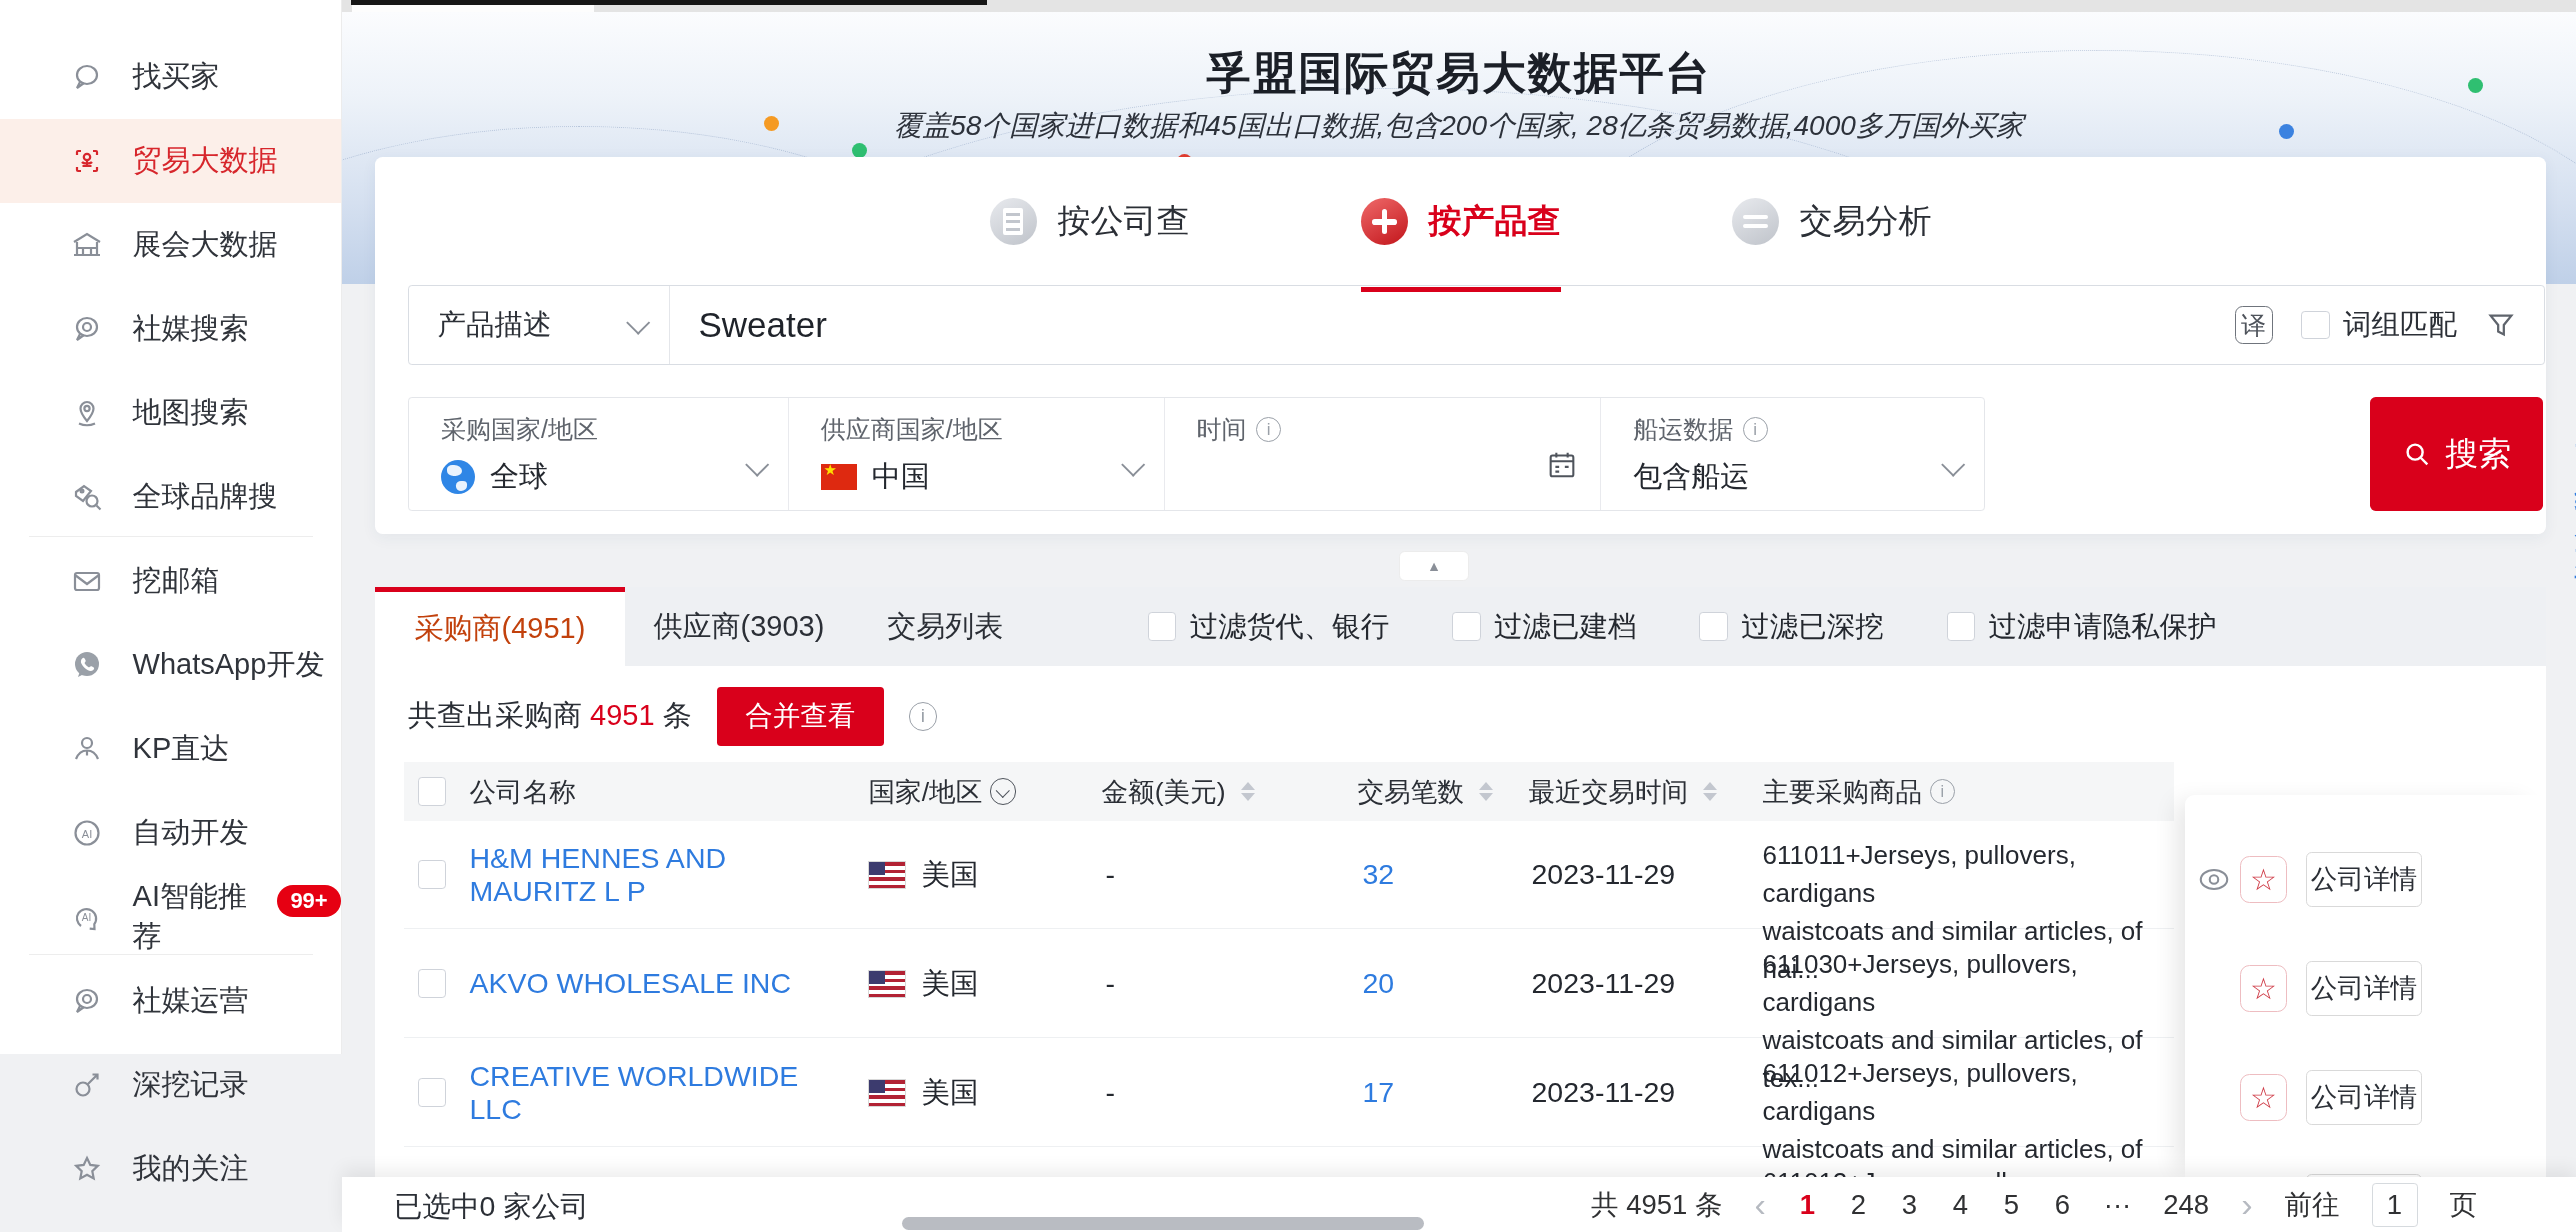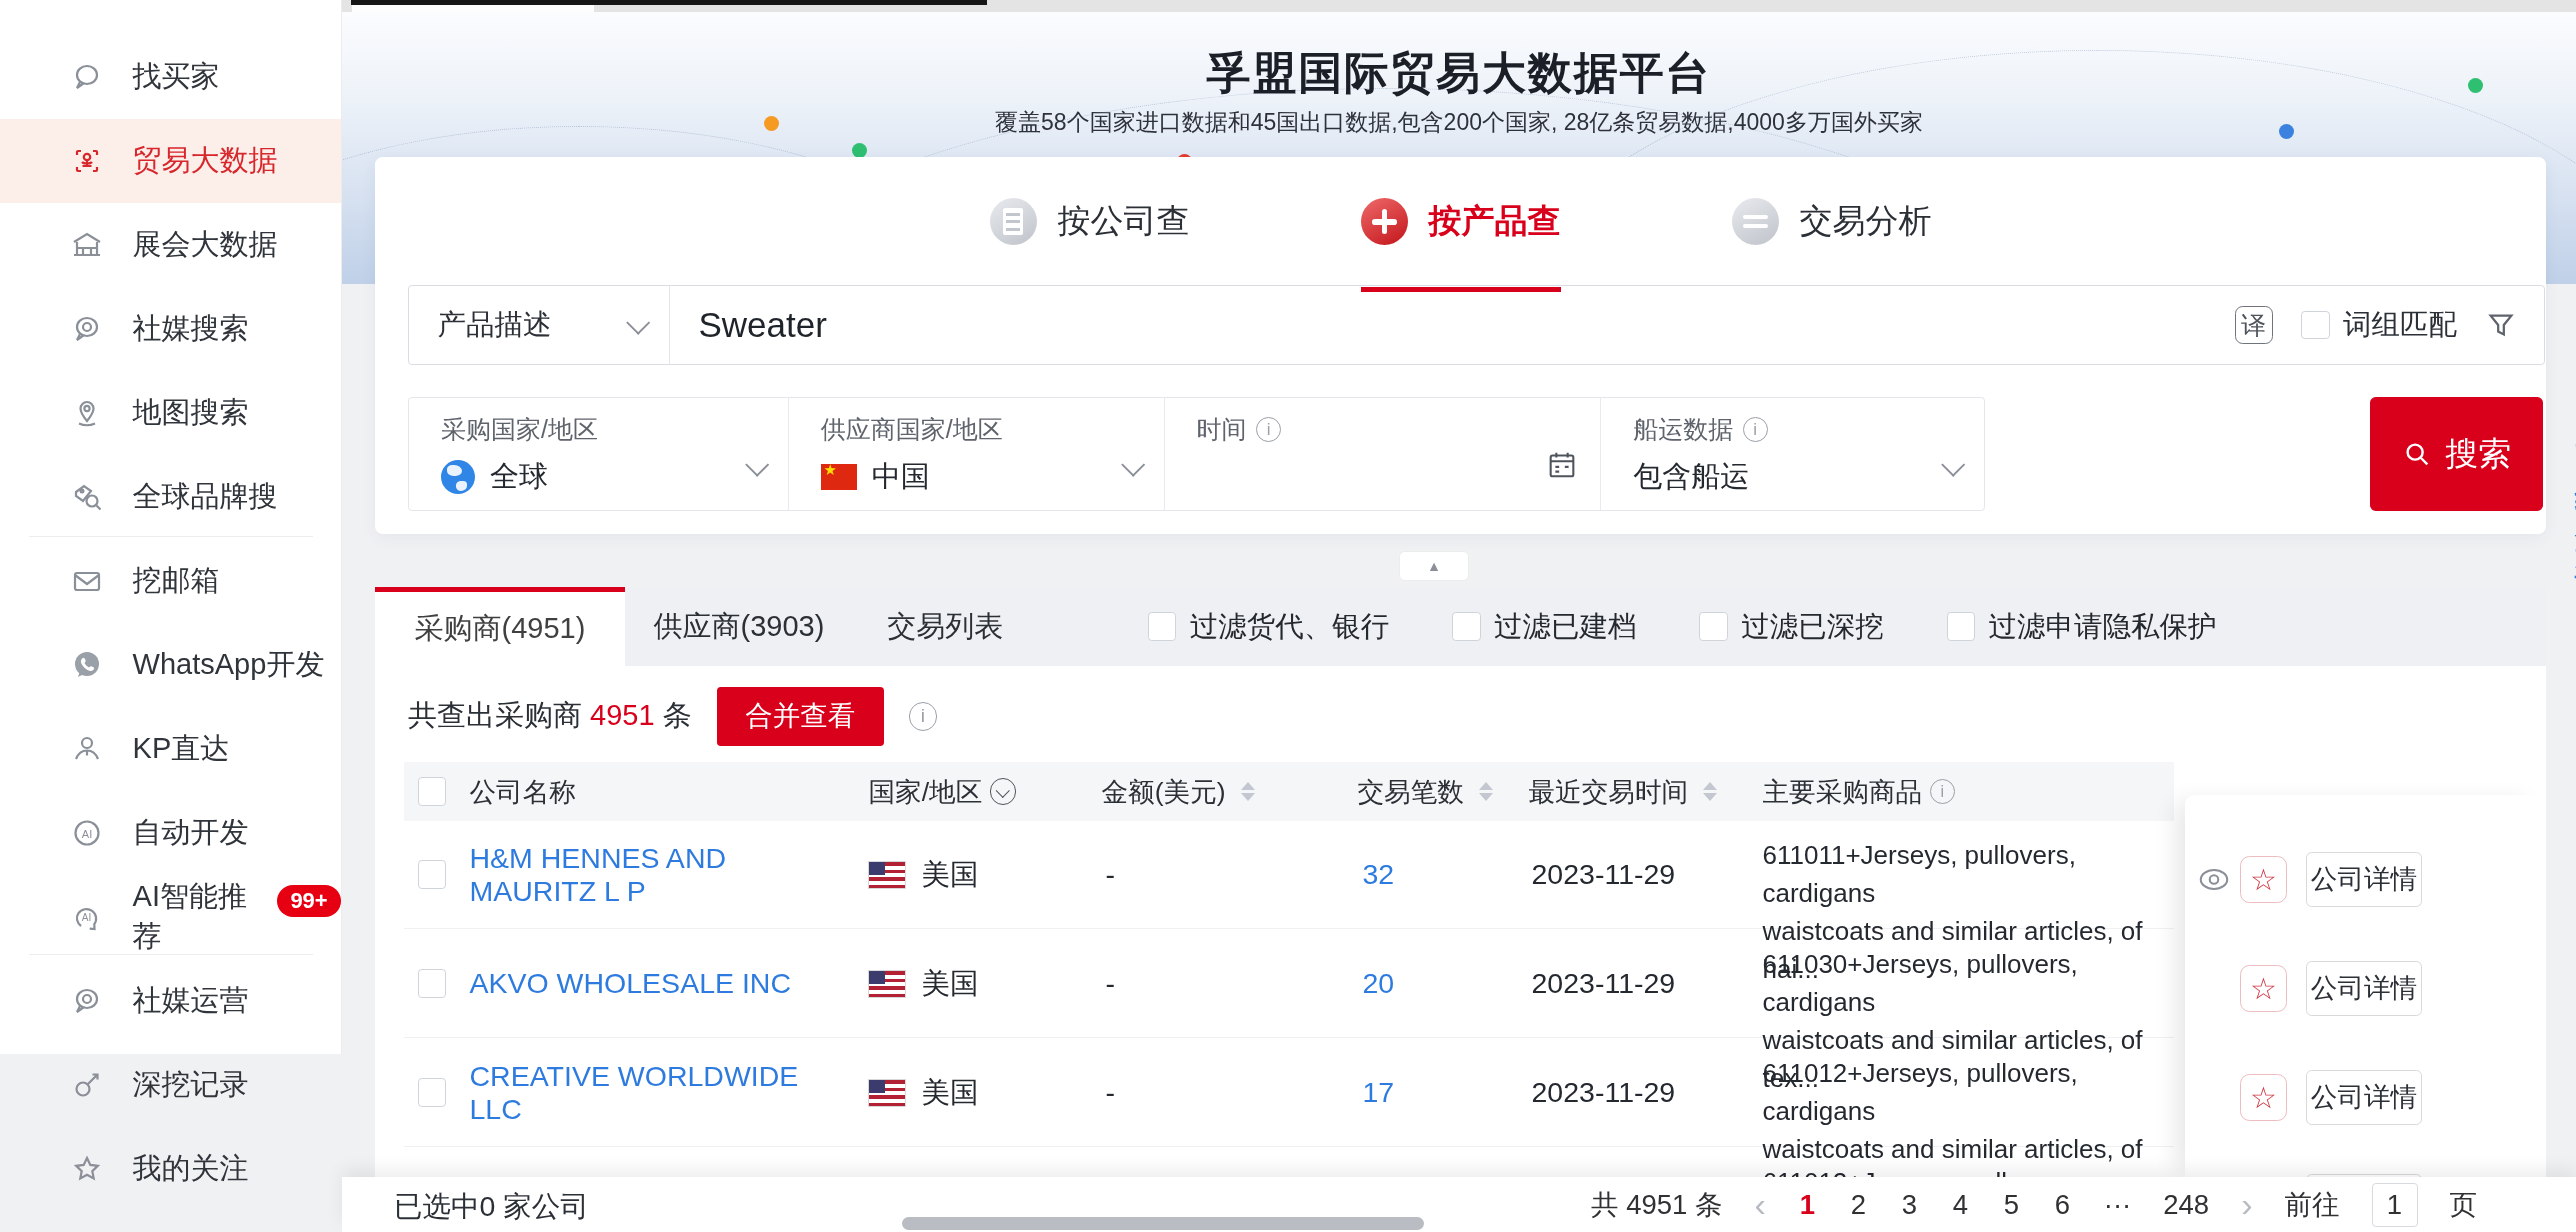--- a/index.html
+++ b/index.html
@@ -14,21 +14,21 @@
 
   
   .banner { position:absolute; left:342px; top:12.3px; right:0; height:272px; overflow:hidden;
             background:linear-gradient(180deg,#fbfcfe 0%, #eef3f9 30%, #d5e0f0 70%, #bfd0e8 100%); }
   .banner .arc { position:absolute; border:1.9px dotted rgba(125,148,185,.45); border-radius:50%; }
   .arc1 { width:1519px; height:664px; left:285px; top:76px; }
   .arc2 { width:1139px; height:494px; left:1186px; top:38px; }
   .arc3 { width:854px; height:399px; left:-190px; top:114px; }
   .dot { position:absolute; width:15px; height:15px; border-radius:50%; }
   .banner-title { position:absolute; left:0; right:0; top:32px; text-align:center; font-size:44px; font-weight:bold; color:#1b1f27; letter-spacing:1.9px; }
-  .banner-sub { position:absolute; left:0; right:0; top:95px; text-align:center; font-size:23px; color:#2c313a; }
+  .banner-sub { position:absolute; left:0; right:0; top:95px; text-align:center; font-size:28px; color:#2c313a;font-style:italic; }
 
   
   .sidebar { position:absolute; left:0; top:0; width:342px; height:1054px; background:#ffffff; border-right:0.9px solid #ececec; z-index:30; padding-top:35px; }
   .side-item { position:relative; height:84px; display:flex; align-items:center; padding-left:68px; color:#30343b; font-size:29px; cursor:pointer; }
   .side-item .sicon { width:38px; height:38px; flex:none; margin-right:26.6px; color:#8a8f98; display:flex; align-items:center; justify-content:center; }
   .side-item.active { background:#fcefe9; color:#d7262c; }
   .side-item.active .sicon { color:#d7262c; }
   .side-divider { position:absolute; left:28.5px; right:28.5px; height:0.9px; background:#ededed; }
   .badge99 { display:inline-block; margin-left:9.5px; margin-top:-32px; background:#e60012; color:#fff; font-size:22px; line-height:32px; padding:0 13.3px; border-radius:17px; font-weight:bold; }
 
@@ -73,21 +73,21 @@
   .search-btn { position:absolute; left:1995px; top:240px; width:173px; height:114px; background:#d9001b; border-radius:5.7px; color:#fff; font-size:33px; display:flex; align-items:center; justify-content:center; gap:13.3px; cursor:pointer; }
   .adv-link { position:absolute; left:2200px; top:280px; font-size:30px; color:#2e7bdf; font-weight:bold; cursor:pointer; }
 
   
   .collapse-tab { position:absolute; left:1399px; top:551px; width:70px; height:30px; background:#fff; border:0.9px solid #ececec; border-radius:5.7px; z-index:12; display:flex; align-items:center; justify-content:center; font-size:14.2px; color:#8a8f98; cursor:pointer; }
 
   
   .results { position:absolute; left:375px; top:587px; width:2171px; height:590px; background:#fff; z-index:8; overflow:hidden; }
   .rtab-bar { position:absolute; left:0; top:0; width:100%; height:79px; background:#eef0f3; display:flex; align-items:stretch; }
   .rtab { min-width:185px; padding:0 28.5px; display:flex; align-items:center; justify-content:center; font-size:29px; color:#2b2f36; cursor:pointer; }
-  .rtab.active { background:#fff; border-top:5.7px solid #d9001b; color:#404040; min-width:250px; }
+  .rtab.active { background:#fff; border-top:5.7px solid #d9001b; color:#c2410c; min-width:250px; }
   .rtab-checks { display:flex; align-items:center; gap:63px; margin-left:110px; }
   .rcheck { display:flex; align-items:center; cursor:pointer; }
   .rcheck .cb-label { font-size:28.5px; color:#24282f; }
 
   .summary-row { position:absolute; left:33px; top:100px; display:flex; align-items:center; gap:25px; }
   .summary-text { font-size:29px; color:#2b2f36; }
   .summary-text .red { color:#d9001b; }
   .merge-btn { background:#d9001b; color:#fff; font-size:27.5px; padding:11.4px 28.5px; border-radius:3.8px; cursor:pointer; }
 
   .thead { position:absolute; left:28.5px; top:175px; width:1770px; height:59px; background:#f5f6f7; }

